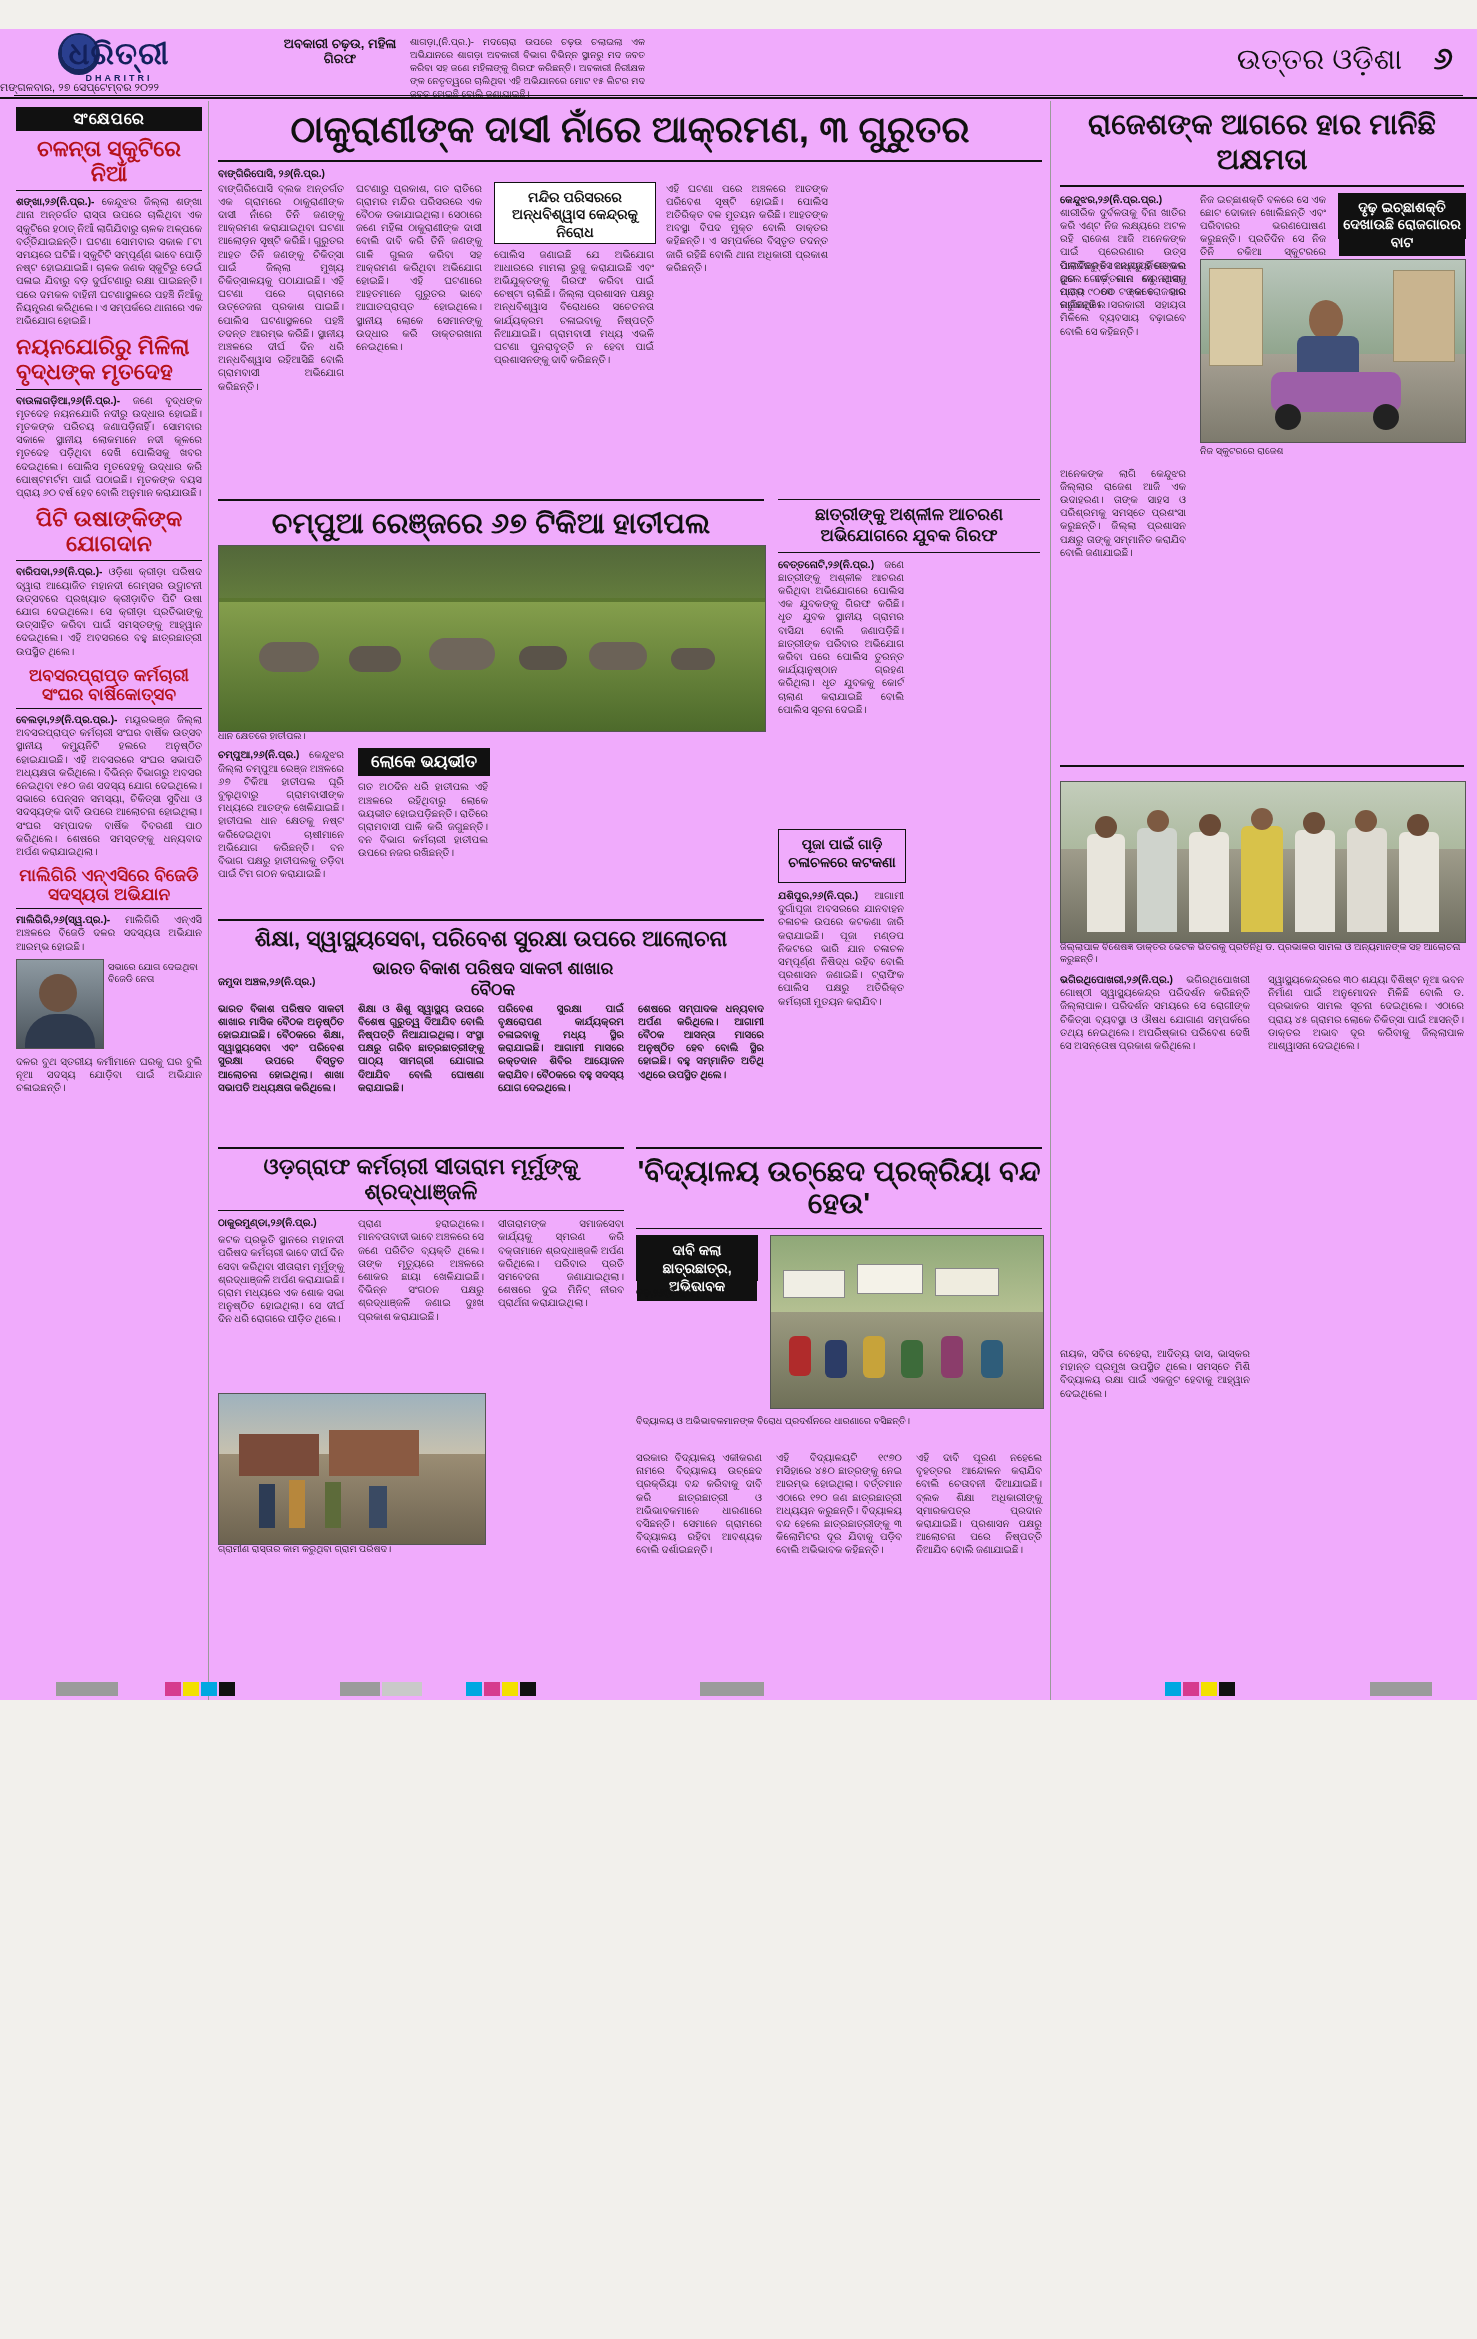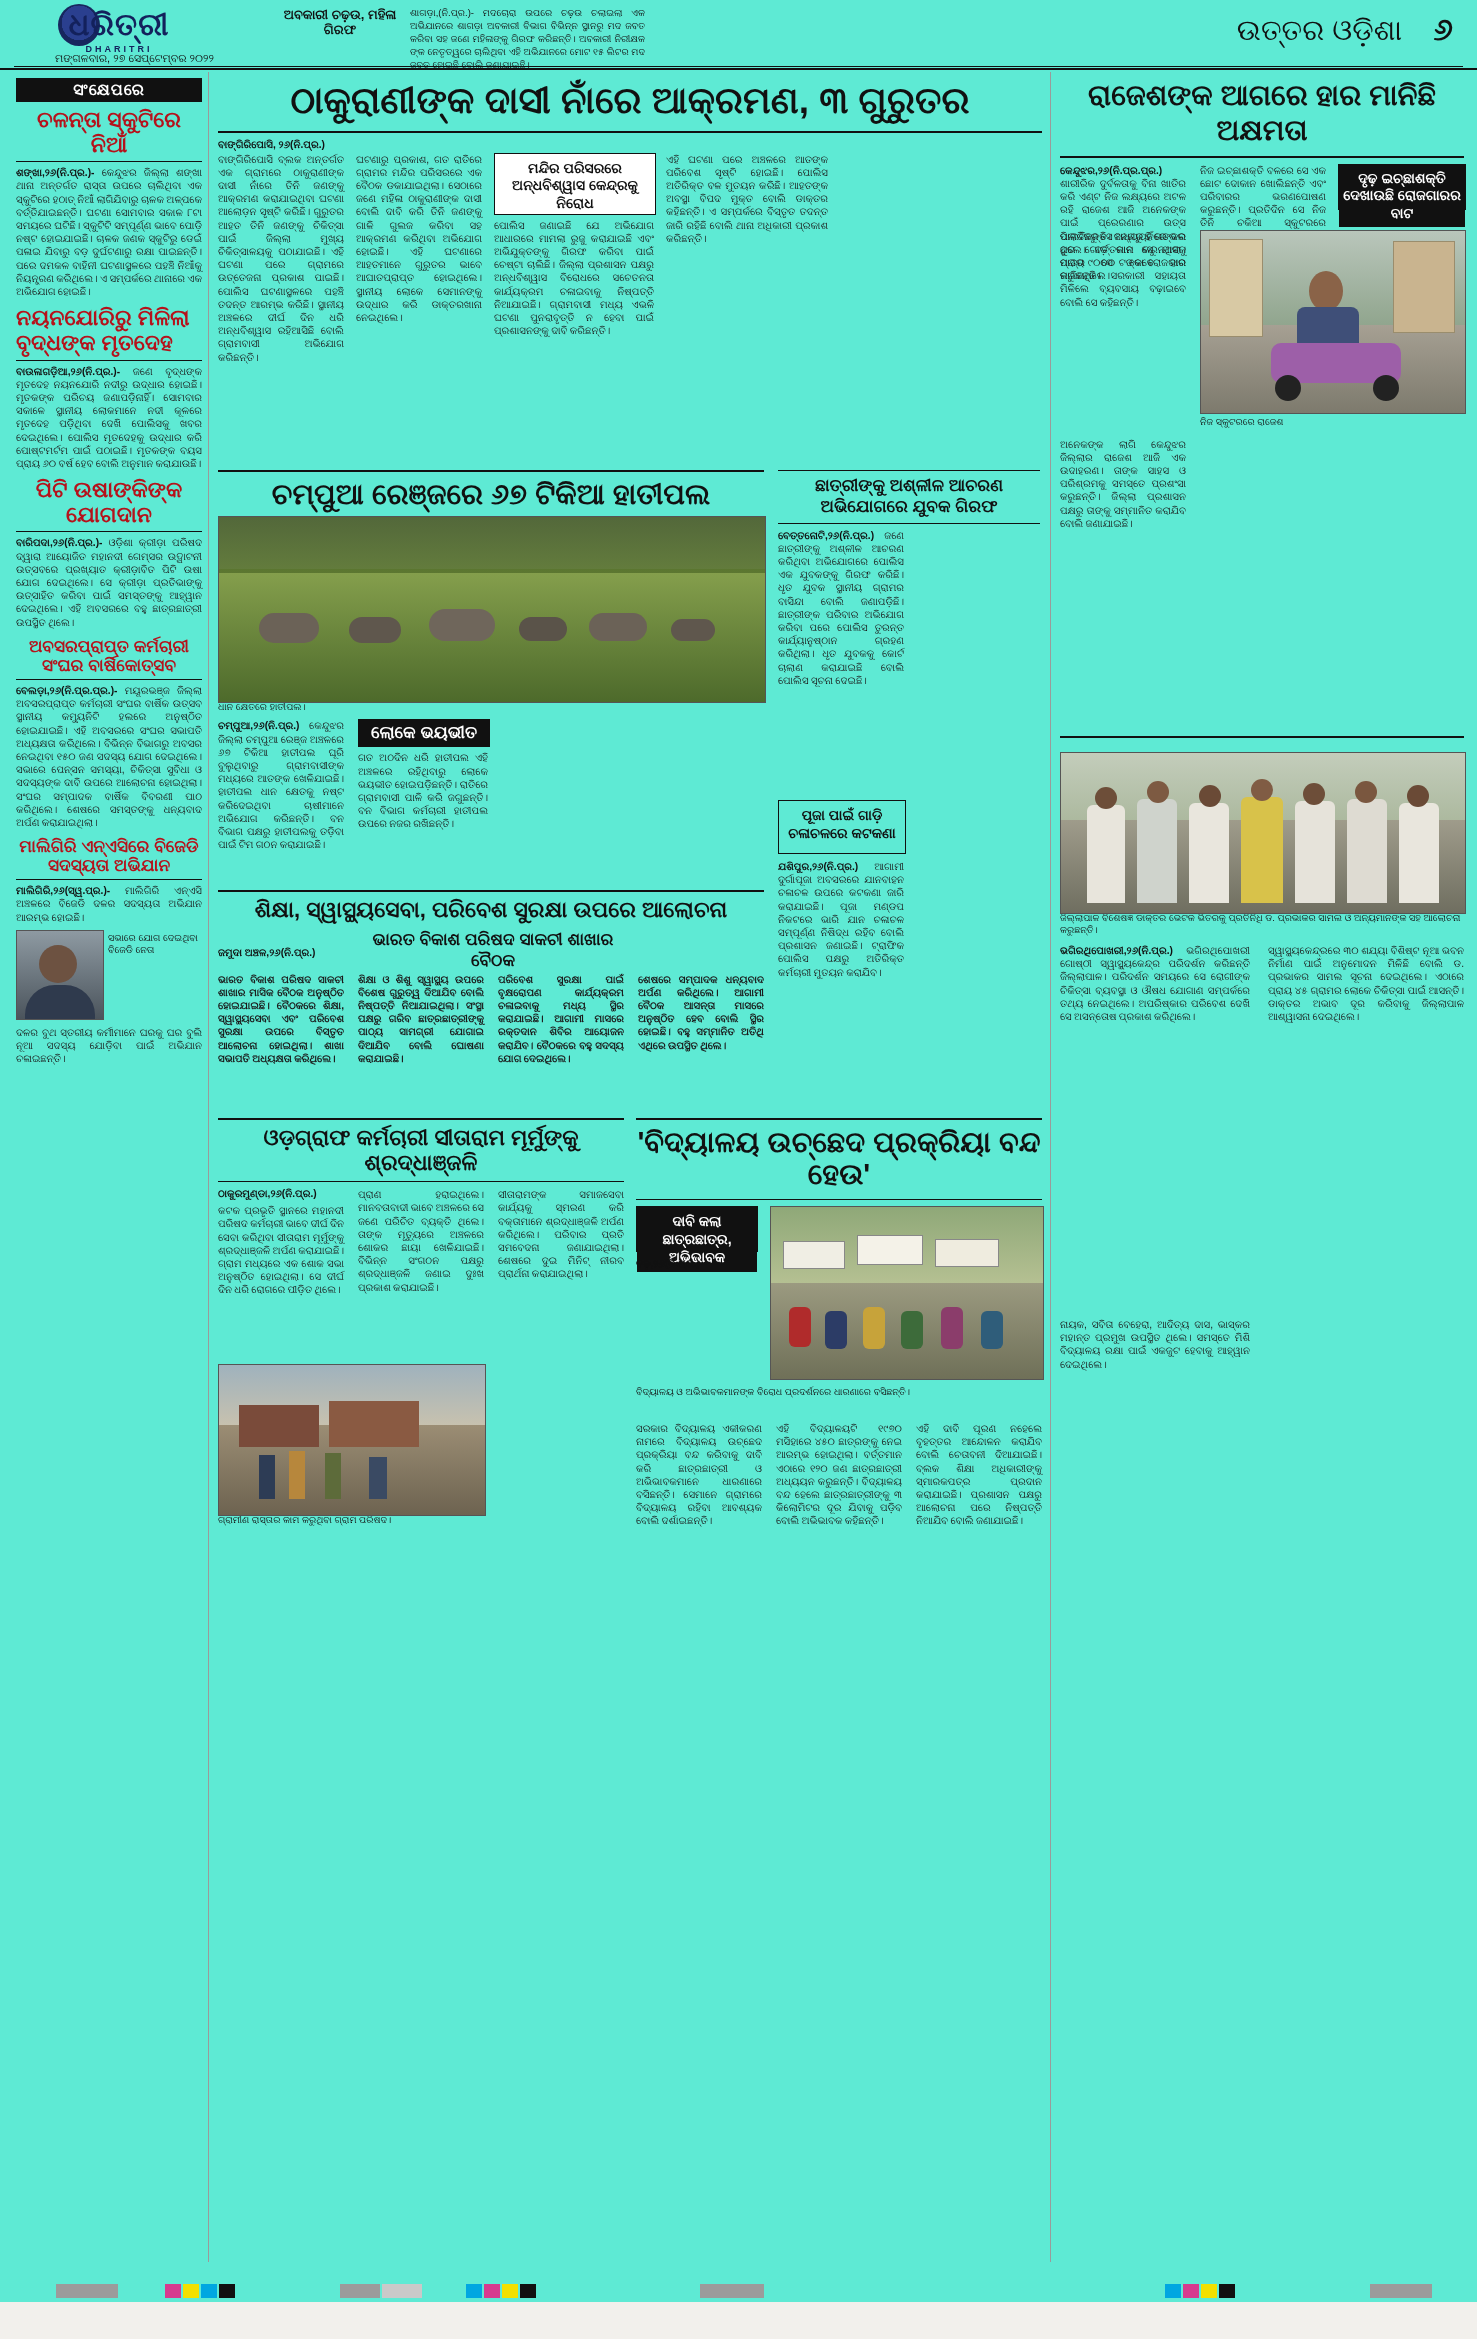--- a/index.html
+++ b/index.html
@@ -1,37 +1,38 @@
 <!DOCTYPE html>
 <html><head>
 <meta charset="utf-8">
 <style>
   html,body{margin:0;padding:0;background:#f2f0ec;}
   body{font-family:"Liberation Sans", sans-serif;}
   .page{
-    width:1477px;height:2302px;position:relative;background:#5eead4;
+    width:1477px;height:1671px;position:relative;background:#f0abfc;
     overflow:hidden;
+    margin-top:29px;
   }
   
   .masthead{position:absolute;left:0;top:0;width:1477px;height:68px;border-bottom:2px solid #111;}
   .logo-box{position:absolute;left:14px;top:2px;width:210px;height:62px;}
   .logo-sun{
     position:absolute;left:44px;top:2px;width:42px;height:42px;border-radius:50%;
     background:radial-gradient(circle at 50% 45%, #2a3f8f 0 55%, #17275e 56% 100%);
   }
   .logo-word{
     position:absolute;left:0;top:0;width:210px;text-align:center;
     font-size:31px;font-weight:bold;color:#13215c;letter-spacing:1px;line-height:46px;
   }
   .logo-sub{
     position:absolute;left:0;top:42px;width:210px;text-align:center;
     font-size:9px;letter-spacing:3px;color:#13215c;font-weight:bold;
   }
   .logo-date{
-    position:absolute;left:0;top:52px;width:214px;text-align:right;font-size:11px;color:#111;
+    position:absolute;left:0;top:52px;width:214px;text-align:left;font-size:11px;color:#111;
   }
   .mast-mid1{position:absolute;left:280px;top:8px;width:120px;font-size:13px;font-weight:bold;color:#111;line-height:20px;text-align:center;}
   .mast-mid2{position:absolute;left:410px;top:6px;width:235px;font-size:9.5px;color:#111;line-height:13px;text-align:justify;}
   .mast-right{position:absolute;right:75px;top:14px;font-size:29px;font-weight:normal;color:#111;}
   .mast-pageno{position:absolute;right:24px;top:12px;font-size:31px;font-weight:bold;color:#111;}
 
   
   .col-rule{position:absolute;width:1px;background:#9a9a9a;}
   .hr{position:absolute;height:1px;background:#111;}
   .hr2{position:absolute;height:2px;background:#111;}

